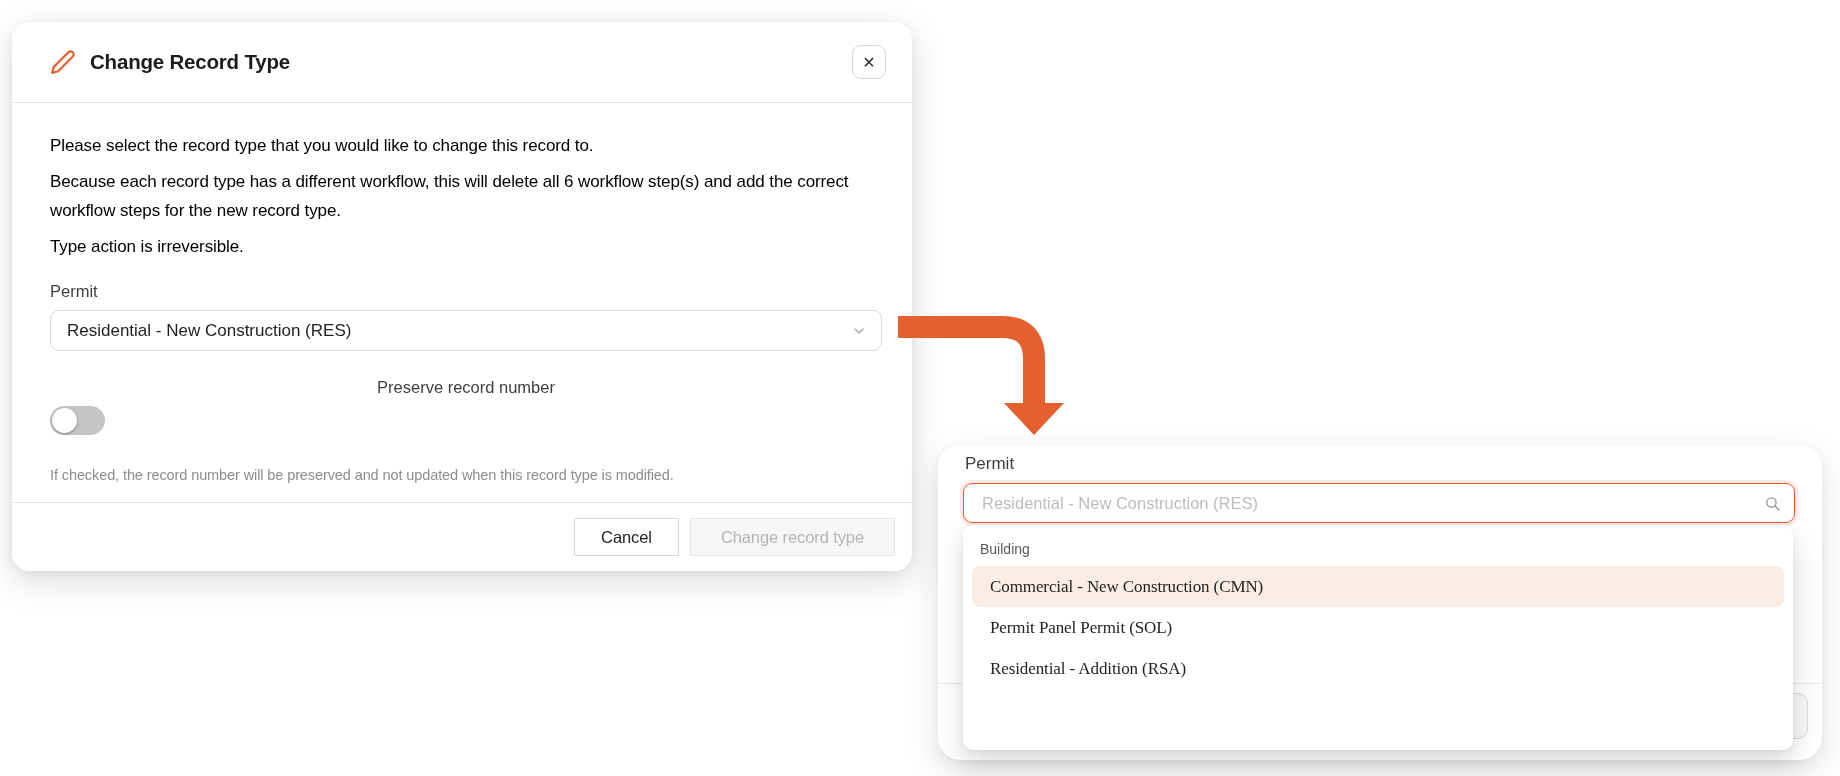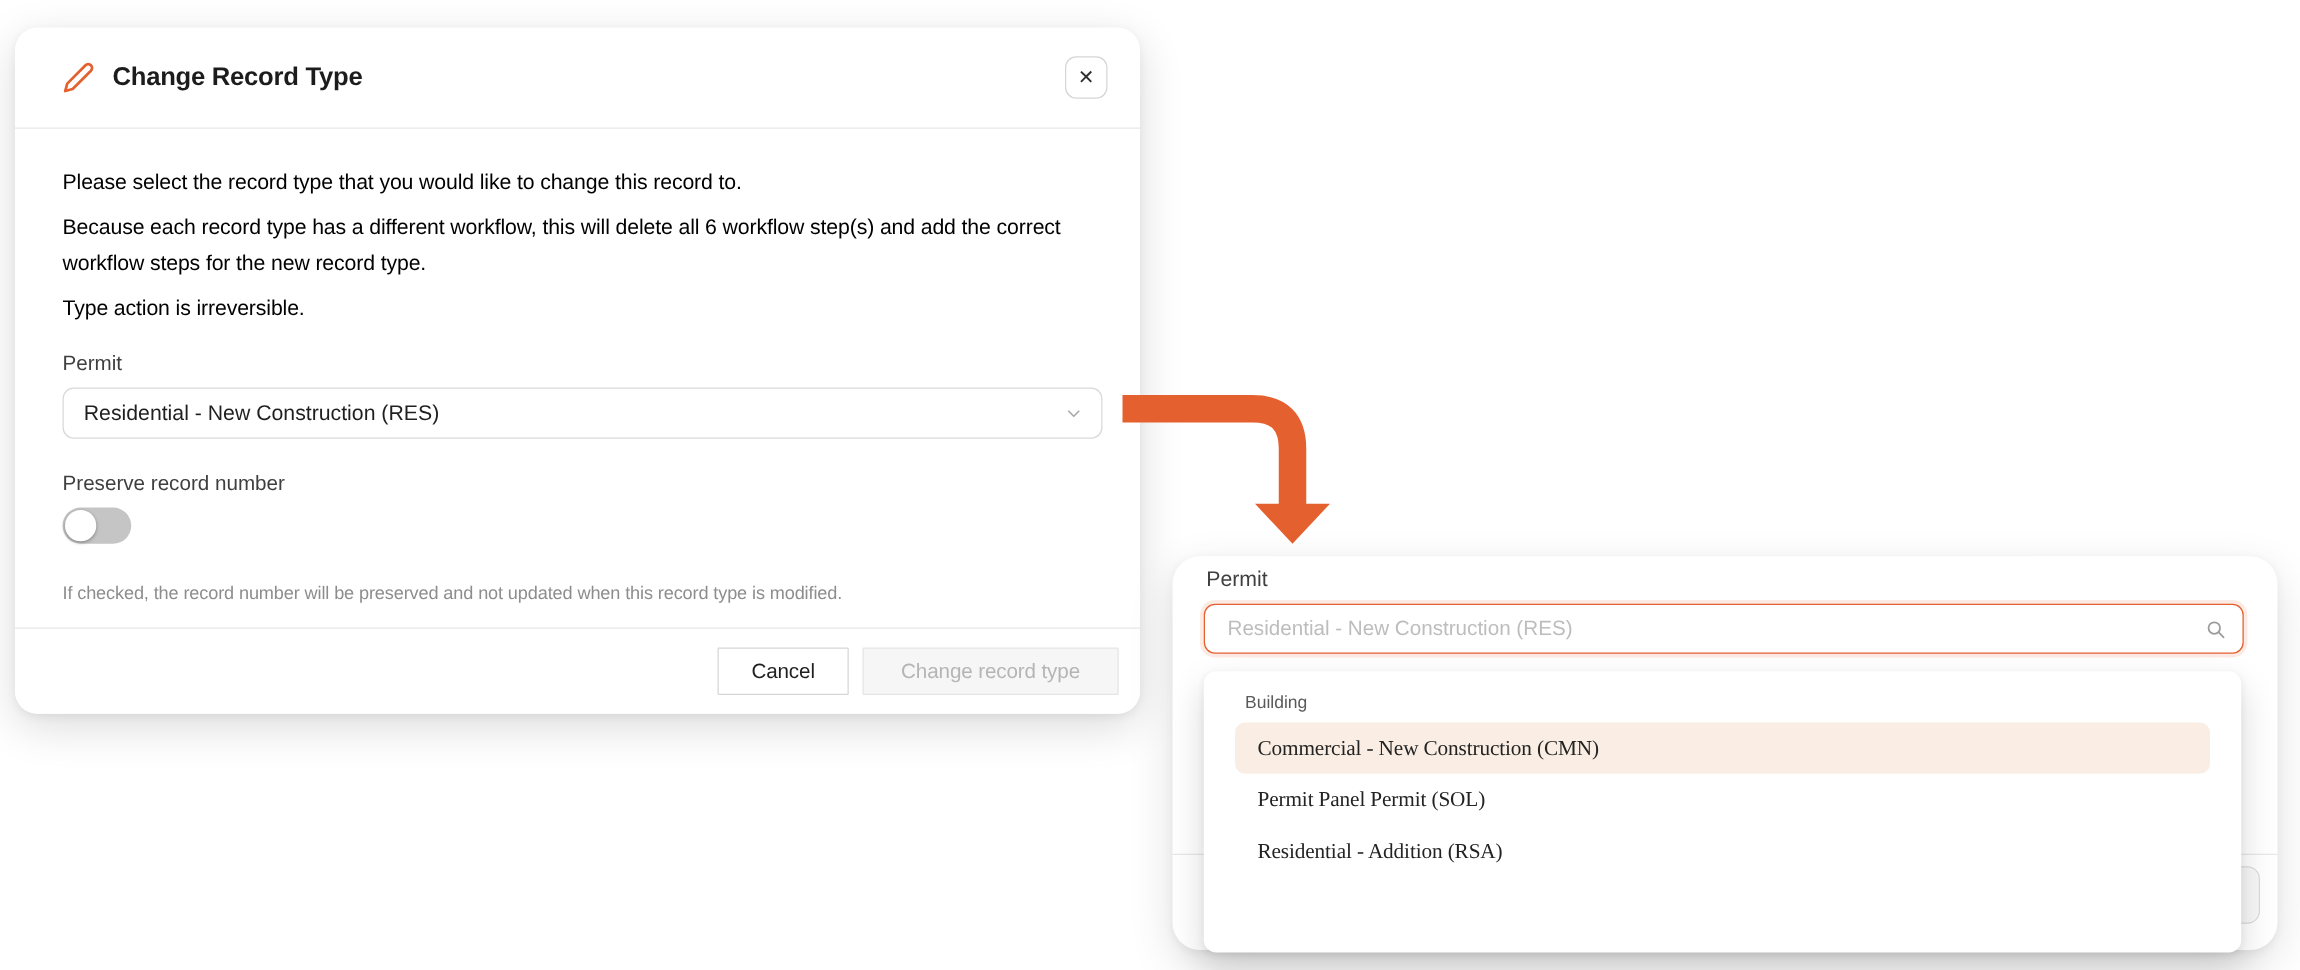--- a/index.html
+++ b/index.html
@@ -54,21 +54,21 @@
   .select-box {
     margin-top: 9px;
     height: 41px;
     border: 1px solid #d9d9d9; border-radius: 9px;
     display: flex; align-items: center; justify-content: space-between;
     padding: 0 14px 0 16px;
     font-size: 17px; color: #1f1f1f;
     background: #fff; cursor: pointer;
   }
   .chevron-icon { width: 16px; height: 16px; }
-  .preserve-label { margin: 27px 0 0; font-size: 16.5px; color: #3f3f3f; }
+  .preserve-label { margin: 27px 0 0; font-size: 16.5px; color: #3f3f3f; text-align: center; }
   .toggle {
     margin-top: 9px;
     width: 55px; height: 29px;
     border-radius: 15px;
     background: #c5c5c5;
     position: relative; cursor: pointer;
   }
   .toggle .knob {
     position: absolute; left: 2px; top: 2px;
     width: 25px; height: 25px; border-radius: 50%;
@@ -136,26 +136,26 @@
     position: absolute; left: 0; right: 0; top: 238px;
     height: 1px; background: #e7e7e7;
   }
   .ghost-button {
     position: absolute; right: 14px; top: 248px;
     width: 220px; height: 46px;
     border: 1px solid #dcdcdc; border-radius: 10px;
     background: #f8f8f8;
   }
   .dropdown-panel {
-    position: absolute; left: 25px; top: 92px;
+    position: absolute; left: 25px; top: 80px;
     width: 830px; height: 225px;
     background: #fff;
     border-radius: 10px;
     box-shadow: 0 12px 28px rgba(0,0,0,0.15), 0 2px 6px rgba(0,0,0,0.06);
-    padding: 8px 25px;
+    padding: 8px 9px;
     z-index: 2;
   }
   .group-label {
     padding: 8px 0 9px 8px;
     font-size: 14px; color: #5a5a5a;
   }
   .option-row {
     height: 41px;
     display: flex; align-items: center;
     padding-left: 18px;

